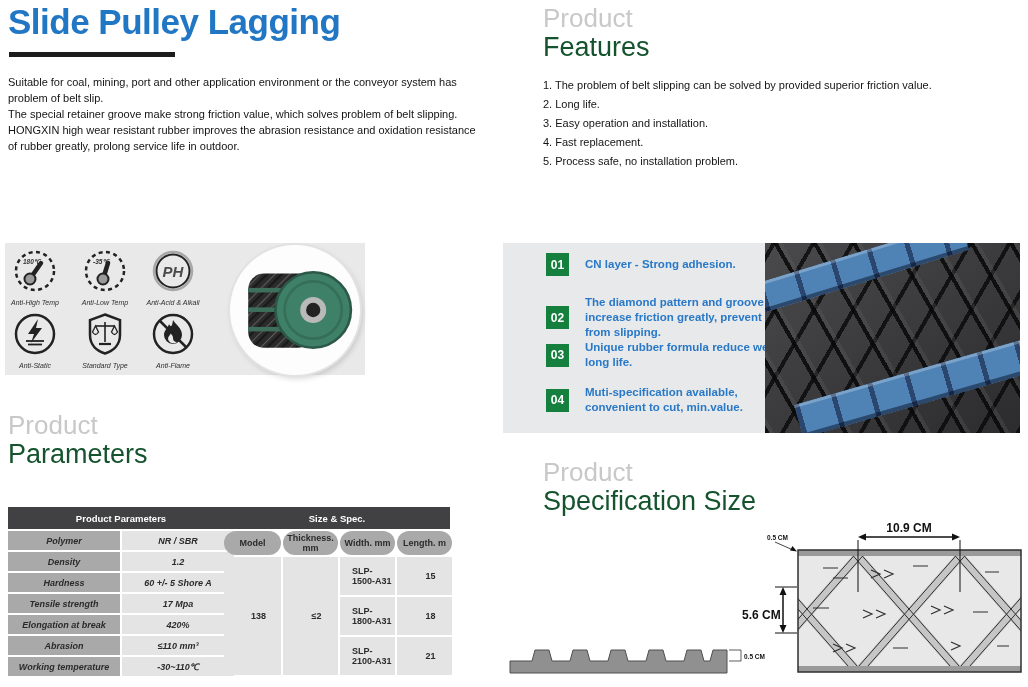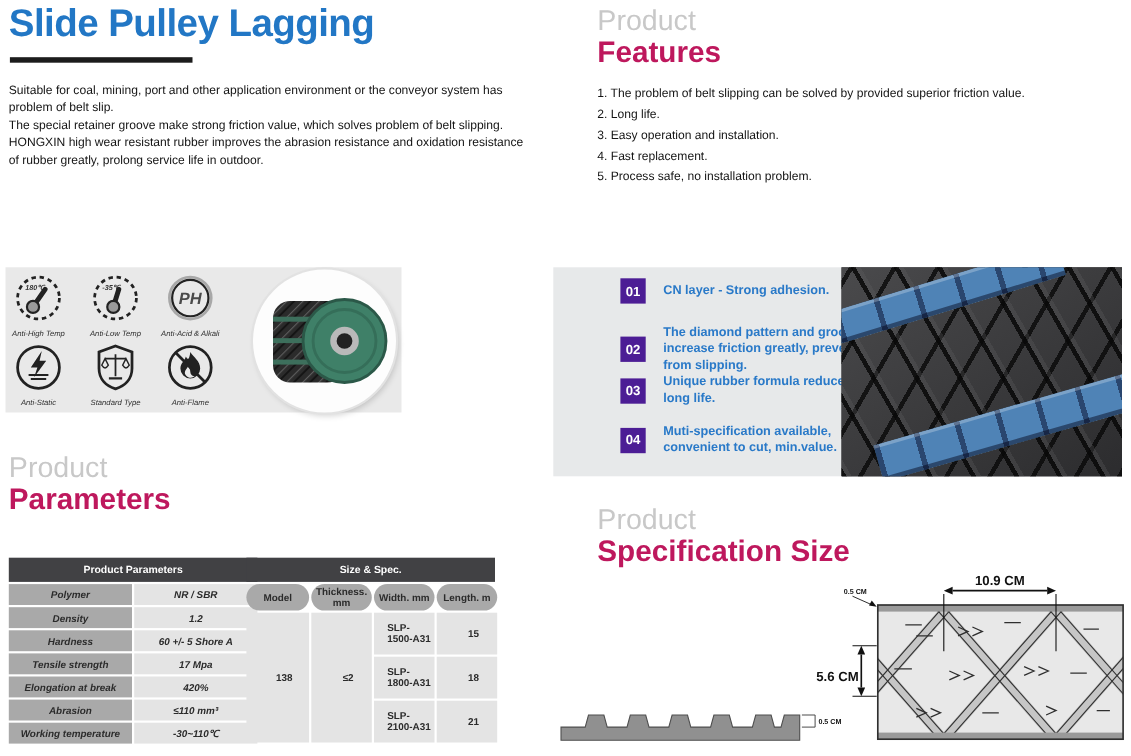--- a/index.html
+++ b/index.html
@@ -9,40 +9,40 @@
     font-family:"Liberation Sans", sans-serif; color:#1d1d1d; overflow:hidden;
   }
   
   .title { position:absolute; left:8px; top:2px; font-size:35px; font-weight:bold;
            color:#2277c5; letter-spacing:-0.5px; }
   .title-bar { position:absolute; left:9px; top:52px; width:166px; height:5px; background:#1c1c1c; }
   .desc { position:absolute; left:8px; top:74px; width:478px; font-size:11px; line-height:16px; color:#141414; }
   .desc p { margin:0; }
   
   .h-light { font-size:26px; color:#c8c8c8; line-height:28px; }
-  .h-dark  { font-size:27px; color:#be185d; line-height:30px;font-weight:bold; }
+  .h-dark  { font-size:27px; color:#14532d; line-height:30px; }
   .feat-head { position:absolute; left:543px; top:4px; }
   .param-head { position:absolute; left:8px; top:411px; }
   .spec-head { position:absolute; left:543px; top:458px; }
   
   .feat-list { position:absolute; left:543px; top:76px; width:470px; font-size:11px; line-height:19px; color:#141414; }
   
   .badges-panel { position:absolute; left:5px; top:243px; width:360px; height:132px; background:#e9e9e9; }
   .badge { position:absolute; width:70px; text-align:center;font-style:italic; }
   .badge .lbl { font-size:7px; color:#2e2e2e; margin-top:1px; }
   .b1 { left:-5px; top:5px; } .b2 { left:65px; top:5px; } .b3 { left:133px; top:5px; }
   .b4 { left:-5px; top:68px; } .b5 { left:65px; top:68px; } .b6 { left:133px; top:68px; }
   .roller-circle { position:absolute; left:230px; top:245px; width:130px; height:130px;
       background:#fdfdfd; border-radius:50%; box-shadow:0 0 0 2px #e2e2e2, 2px 3px 6px rgba(0,0,0,.18); }
   
   .callouts-panel { position:absolute; left:503px; top:243px; width:517px; height:190px; background:#e7e9ea; }
   .callout { position:absolute; left:43px; display:flex; align-items:center; }
   .c1 { top:10px; } .c2 { top:52px; } .c3 { top:97px; } .c4 { top:142px; }
-  .callout .num { width:23px; height:23px; background:#4c1d95; color:#fff; font-size:12px;
-      font-weight:bold; display:flex; align-items:center; justify-content:center; flex:0 0 23px;margin-left:18px; }
+  .callout .num { width:23px; height:23px; background:#15803d; color:#fff; font-size:12px;
+      font-weight:bold; display:flex; align-items:center; justify-content:center; flex:0 0 23px; }
   .callout .txt { margin-left:16px; width:210px; font-size:11.5px; font-weight:600;
       color:#2979c8; line-height:15px; }
   .photo { position:absolute; left:262px; top:0; width:255px; height:190px; overflow:hidden;
       background-color:#3e3e40;
       background-image:
         repeating-linear-gradient(60deg, rgba(8,8,8,.85) 0 4px, rgba(96,96,98,.28) 4px 8px, transparent 8px 34px),
         repeating-linear-gradient(-60deg, rgba(8,8,8,.8) 0 4px, transparent 4px 34px),
         linear-gradient(145deg,#4a4a4c,#2c2c2e); }
   .strip { position:absolute; background-color:#4f83b6;
       background-image:repeating-linear-gradient(90deg, rgba(5,10,40,.5) 0 5px, transparent 5px 38px);

